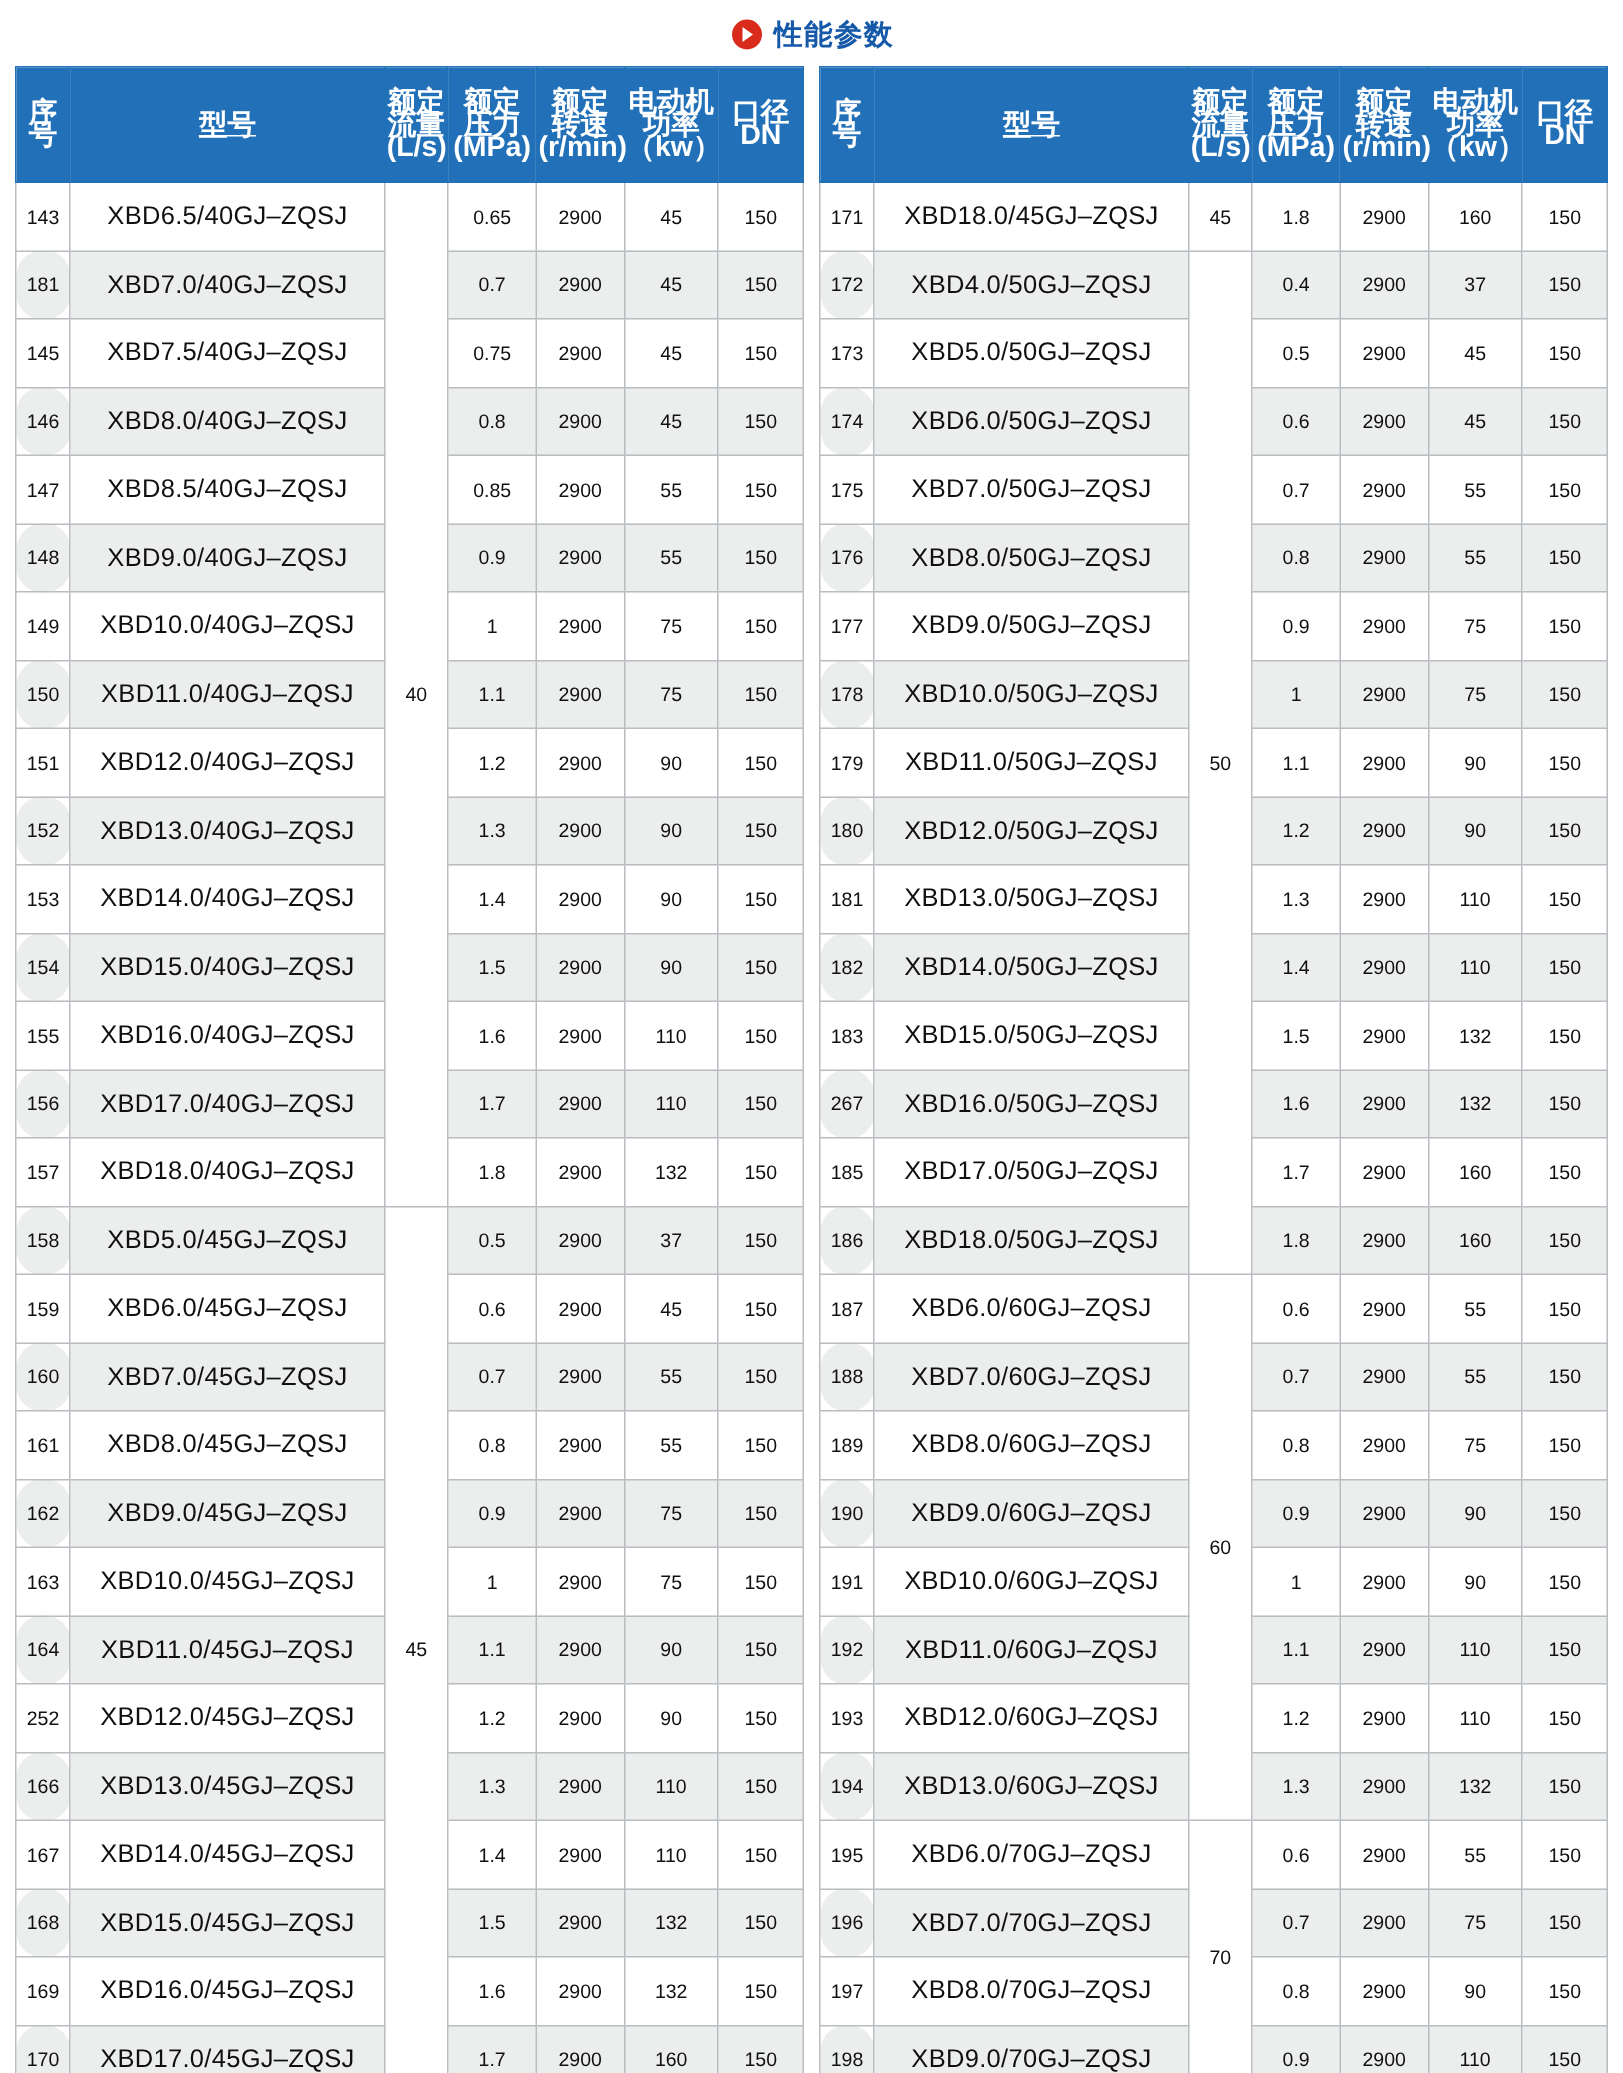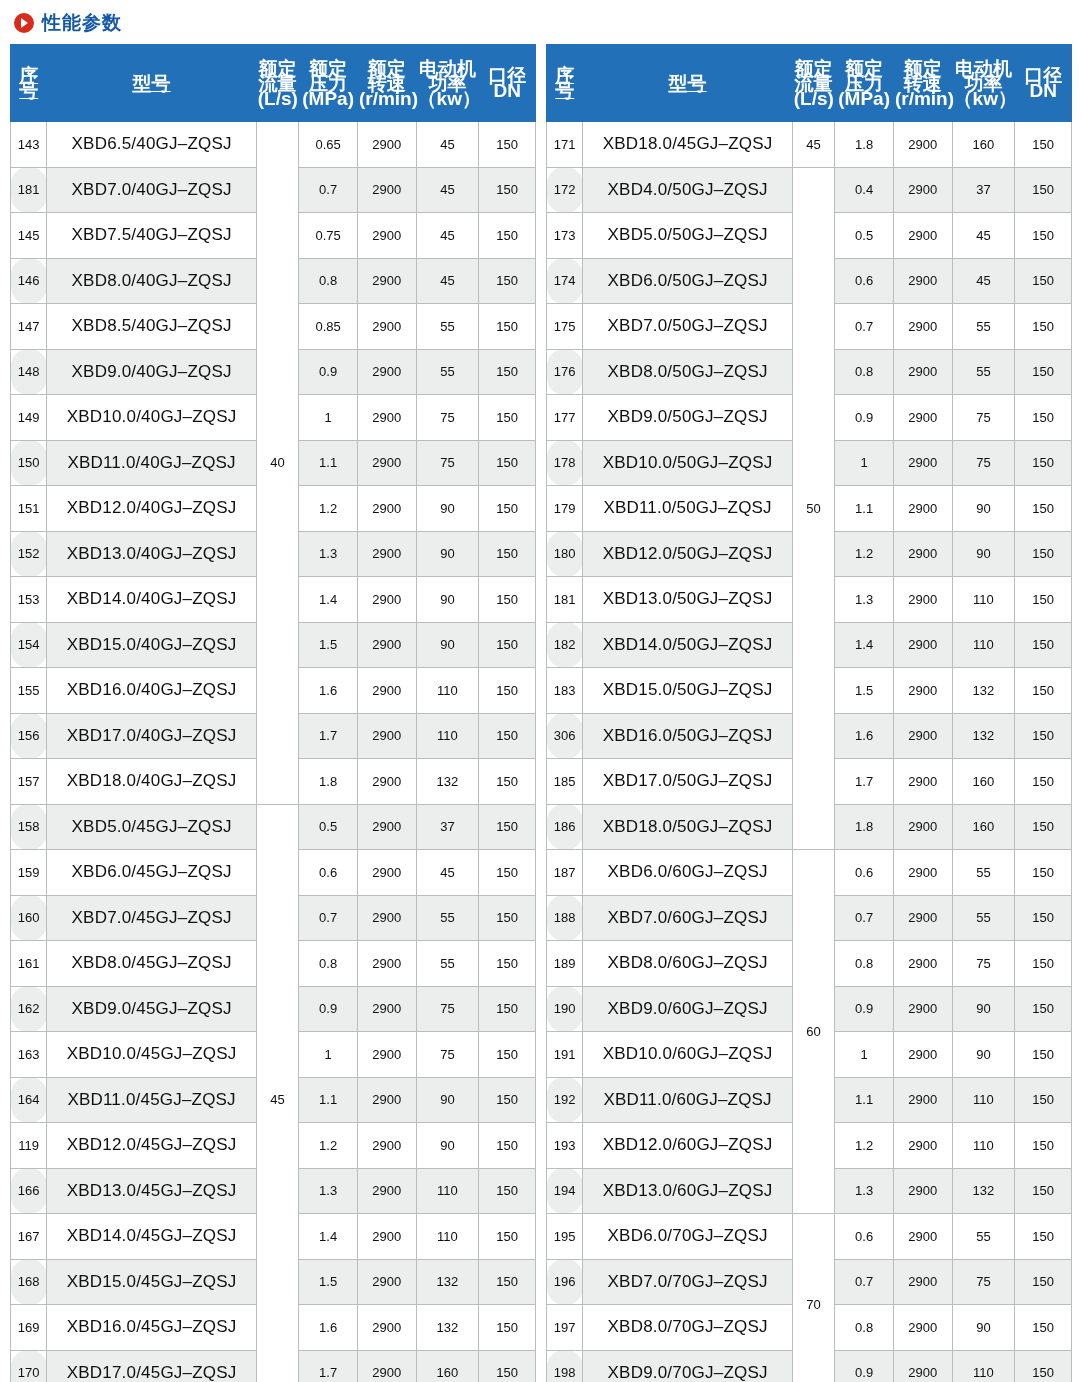--- a/index.html
+++ b/index.html
@@ -6,21 +6,21 @@
   body{
     width:1082px;
     background:#ffffff;
     font-family:"Liberation Sans","DejaVu Sans",sans-serif;
     color:#111;
     -webkit-font-smoothing:antialiased;
   }
   .page{width:1082px;box-sizing:border-box;padding:6px 10px 8px 10px;}
 
   
-  .title-bar{display:flex;align-items:center;gap:8px;padding:4px 2px 8px 4px;}
+  .title-bar{display:flex;align-items:center;gap:8px;padding:4px 2px 8px 4px;justify-content:center;}
   .title-bullet{
     width:20px;height:20px;border-radius:50%;
     background:#d92b1c;position:relative;flex:0 0 auto;
   }
   .title-bullet::after{
     content:"";position:absolute;left:7px;top:5px;
     border-left:7px solid #ffffff;
     border-top:5px solid transparent;
     border-bottom:5px solid transparent;
   }
@@ -48,21 +48,21 @@
   thead th{
     background:#2170b8;
     color:#ffffff;
     font-weight:bold;
     font-size:19px;
     line-height:15px;
     border:1px solid #2170b8;
     height:72px;
     padding:2px 1px;
   }
-  thead th.h-no{width:36px;text-decoration:underline;}
+  thead th.h-no{width:36px;}
   thead th.h-model{width:207px;text-decoration:underline;}
   thead th.h-flow{width:42px;}
   thead th.h-press{width:58px;}
   thead th.h-speed{width:58px;}
   thead th.h-power{width:62px;}
   thead th.h-dn{width:56px;}
 
   tbody tr:nth-child(odd) td{background:#ffffff;}
   tbody tr:nth-child(even) td{background:#eceded;}
 
@@ -303,21 +303,21 @@
           </tr>
           <tr>
             <td class="c-no">164</td>
             <td class="c-model">XBD11.0/45GJ–ZQSJ</td>
             <td class="c-press">1.1</td>
             <td class="c-speed">2900</td>
             <td class="c-power">90</td>
             <td class="c-dn">150</td>
           </tr>
           <tr>
-            <td class="c-no">119</td>
+            <td class="c-no">252</td>
             <td class="c-model">XBD12.0/45GJ–ZQSJ</td>
             <td class="c-press">1.2</td>
             <td class="c-speed">2900</td>
             <td class="c-power">90</td>
             <td class="c-dn">150</td>
           </tr>
           <tr>
             <td class="c-no">166</td>
             <td class="c-model">XBD13.0/45GJ–ZQSJ</td>
             <td class="c-press">1.3</td>
@@ -507,21 +507,21 @@
           </tr>
           <tr>
             <td class="c-no">183</td>
             <td class="c-model">XBD15.0/50GJ–ZQSJ</td>
             <td class="c-press">1.5</td>
             <td class="c-speed">2900</td>
             <td class="c-power">132</td>
             <td class="c-dn">150</td>
           </tr>
           <tr>
-            <td class="c-no">306</td>
+            <td class="c-no">267</td>
             <td class="c-model">XBD16.0/50GJ–ZQSJ</td>
             <td class="c-press">1.6</td>
             <td class="c-speed">2900</td>
             <td class="c-power">132</td>
             <td class="c-dn">150</td>
           </tr>
           <tr>
             <td class="c-no">185</td>
             <td class="c-model">XBD17.0/50GJ–ZQSJ</td>
             <td class="c-press">1.7</td>

